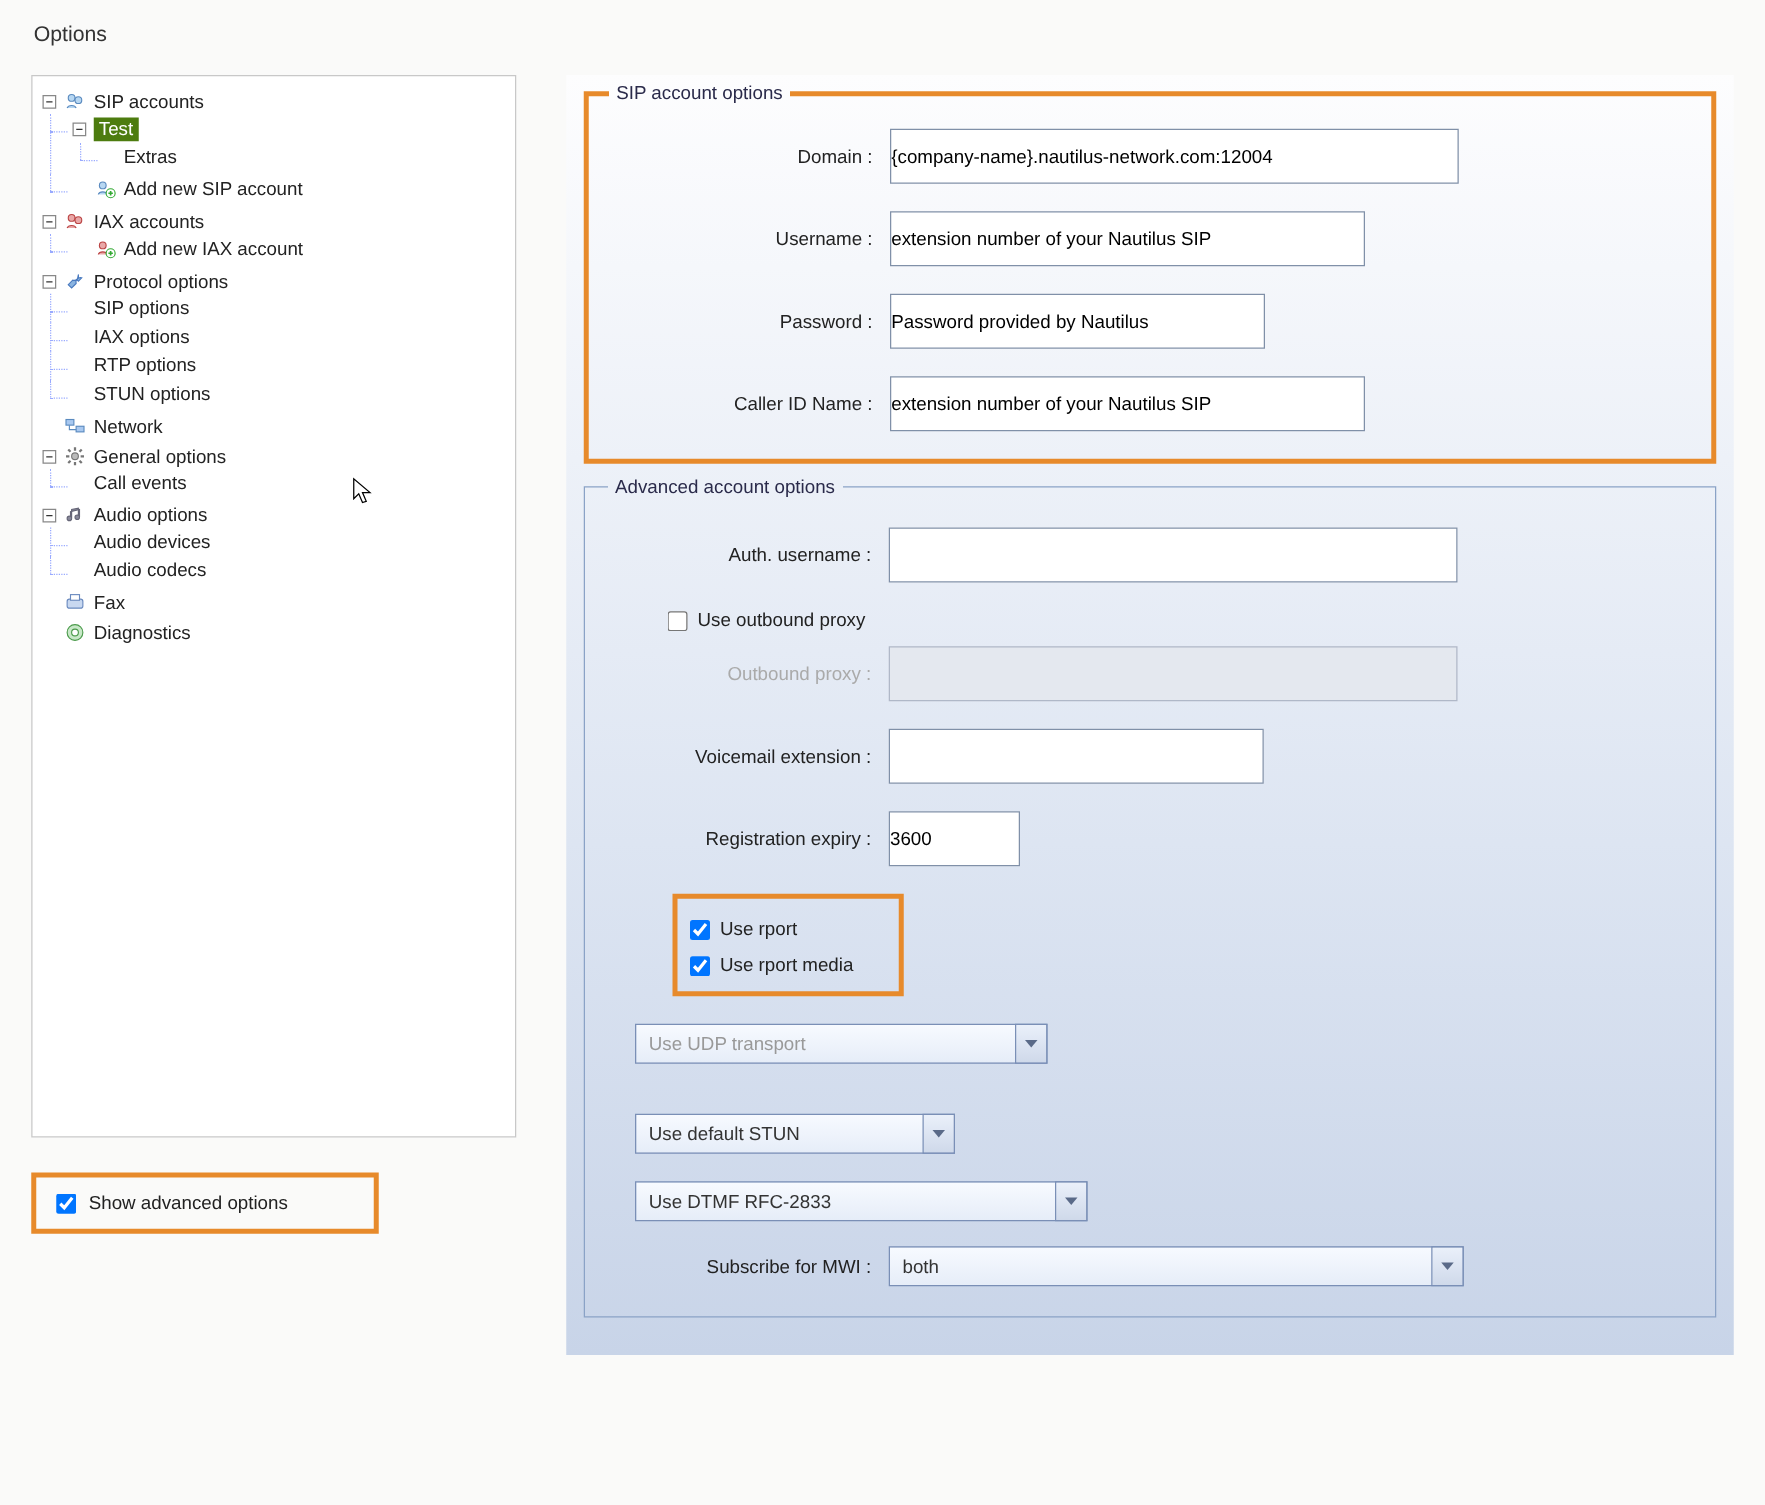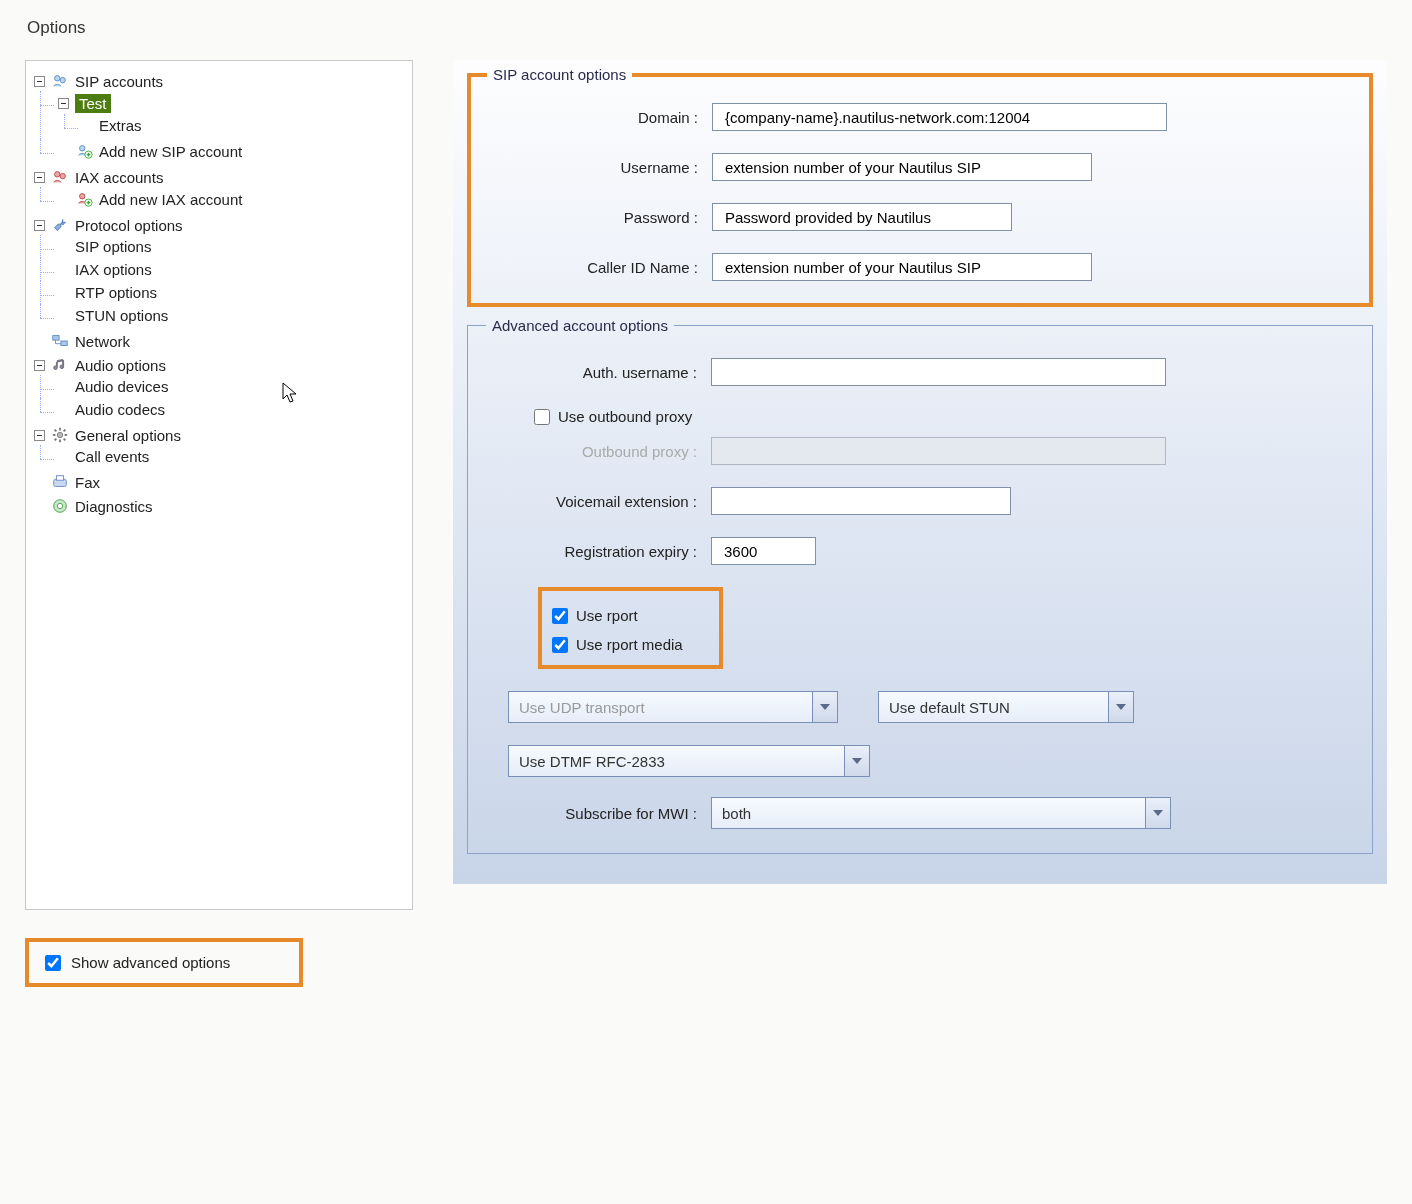--- a/index.html
+++ b/index.html
@@ -130,24 +130,24 @@
   .form-row .label {
     width: 225px;
     text-align: right;
     padding-right: 14px;
     color: #222;
   }
   .form-row .label.disabled { color: #aaa; }
   .text-input, .num-input {
     border: 1px solid #8090a8;
     background: #fff;
-    padding: 4px 12px;
+    padding: 4px 0;
     font-size: 15px;
     font-family: inherit;
-    height: 28px;
+    height: 44px;
   }
   .text-input { width: 455px; }
   .num-input { width: 105px; }
   .text-input[disabled] { background: #e4e8ef; border-color:#b0b8c8; }
   .checkbox-row {
     display: flex;
     align-items: center;
     margin: 8px 0 12px 0;
   }
   .checkbox-row input[type=checkbox] { margin: 0 8px 0 0; width:16px; height:16px; }
@@ -187,20 +187,21 @@
   .col { flex: 1; }
   .rport-highlight {
     border: 4px solid #e78a2b;
     padding: 8px 36px 8px 10px;
     margin-left: 22px;
   }
   .select-row {
     display: flex;
     gap: 40px;
     margin: 22px 0 12px 22px;
+    flex-direction: column;
   }
   .buttons {
     display: flex;
     gap: 14px;
     margin: 18px 0 0 6px;
   }
   .btn {
     width: 130px;
     height: 36px;
     border: 1px solid #6f83a6;
@@ -358,46 +359,20 @@
             </span>
             <span class="node-label">Network</span>
           </div>
         </li>
 
         <li>
           <div class="node">
             <span class="toggle minus"></span>
             <span class="icon">
               <svg viewBox="0 0 20 20" width="18" height="18">
-                  <path d="M7 5v8a2 2 0 1 1-2-2c.4 0 .7.1 1 .3V7l8-2v7a2 2 0 1 1-2-2c.4 0 .7.1 1 .3V4z" fill="#889" stroke="#667"></path>
-                </svg>
-            </span>
-            <span class="node-label">Audio options</span>
-          </div>
-          <ul>
-            <li>
-                <div class="node">
-                  <span class="toggle none"></span>
-                  <span class="node-label">Audio devices</span>
-                </div>
-              </li>
-            <li>
-                <div class="node">
-                  <span class="toggle none"></span>
-                  <span class="node-label">Audio codecs</span>
-                </div>
-              </li>
-          </ul>
-        </li>
-
-        <li>
-          <div class="node">
-            <span class="toggle minus"></span>
-            <span class="icon">
-              <svg viewBox="0 0 20 20" width="18" height="18">
                   <circle cx="10" cy="10" r="3" fill="#bbb" stroke="#777"></circle>
                   <g stroke="#777" stroke-width="2">
                     <line x1="10" y1="2" x2="10" y2="5"></line>
                     <line x1="10" y1="15" x2="10" y2="18"></line>
                     <line x1="2" y1="10" x2="5" y2="10"></line>
                     <line x1="15" y1="10" x2="18" y2="10"></line>
                     <line x1="4" y1="4" x2="6" y2="6"></line>
                     <line x1="14" y1="14" x2="16" y2="16"></line>
                     <line x1="14" y1="6" x2="16" y2="4"></line>
                     <line x1="4" y1="16" x2="6" y2="14"></line>
@@ -411,20 +386,46 @@
                 <div class="node">
                   <span class="toggle none"></span>
                   <span class="node-label">Call events</span>
                 </div>
               </li>
           </ul>
         </li>
 
         <li>
           <div class="node">
+            <span class="toggle minus"></span>
+            <span class="icon">
+              <svg viewBox="0 0 20 20" width="18" height="18">
+                  <path d="M7 5v8a2 2 0 1 1-2-2c.4 0 .7.1 1 .3V7l8-2v7a2 2 0 1 1-2-2c.4 0 .7.1 1 .3V4z" fill="#889" stroke="#667"></path>
+                </svg>
+            </span>
+            <span class="node-label">Audio options</span>
+          </div>
+          <ul>
+            <li>
+                <div class="node">
+                  <span class="toggle none"></span>
+                  <span class="node-label">Audio devices</span>
+                </div>
+              </li>
+            <li>
+                <div class="node">
+                  <span class="toggle none"></span>
+                  <span class="node-label">Audio codecs</span>
+                </div>
+              </li>
+          </ul>
+        </li>
+
+        <li>
+          <div class="node">
             <span class="toggle none"></span>
             <span class="icon">
               <svg viewBox="0 0 20 20" width="18" height="18">
                   <rect x="3" y="7" width="14" height="8" rx="2" fill="#c8d8f0" stroke="#6a8abf"></rect>
                   <rect x="6" y="3" width="8" height="5" fill="#fff" stroke="#6a8abf"></rect>
                 </svg>
             </span>
             <span class="node-label">Fax</span>
           </div>
         </li>

